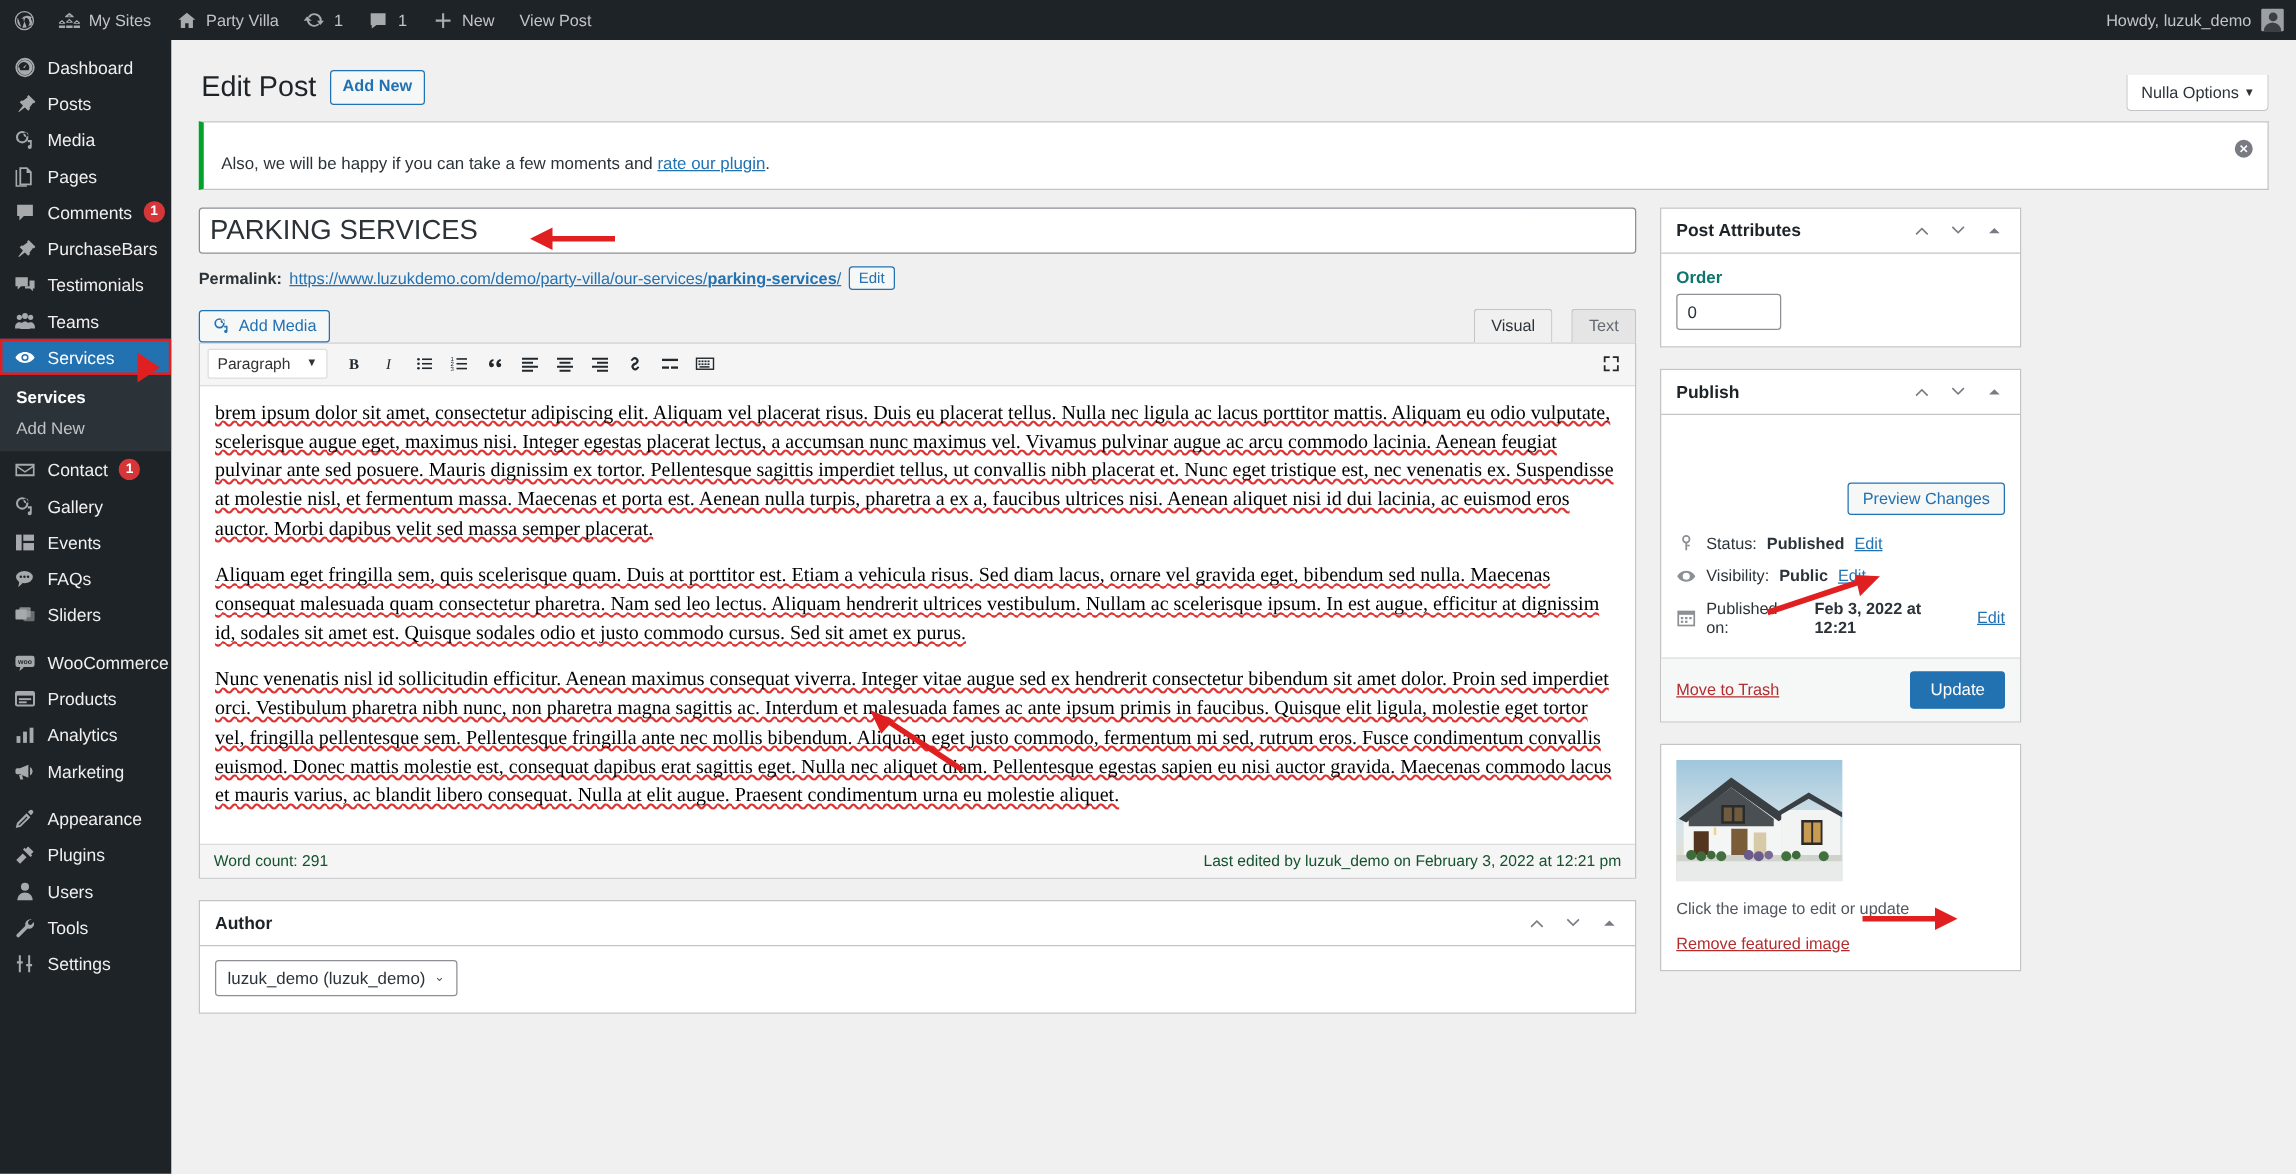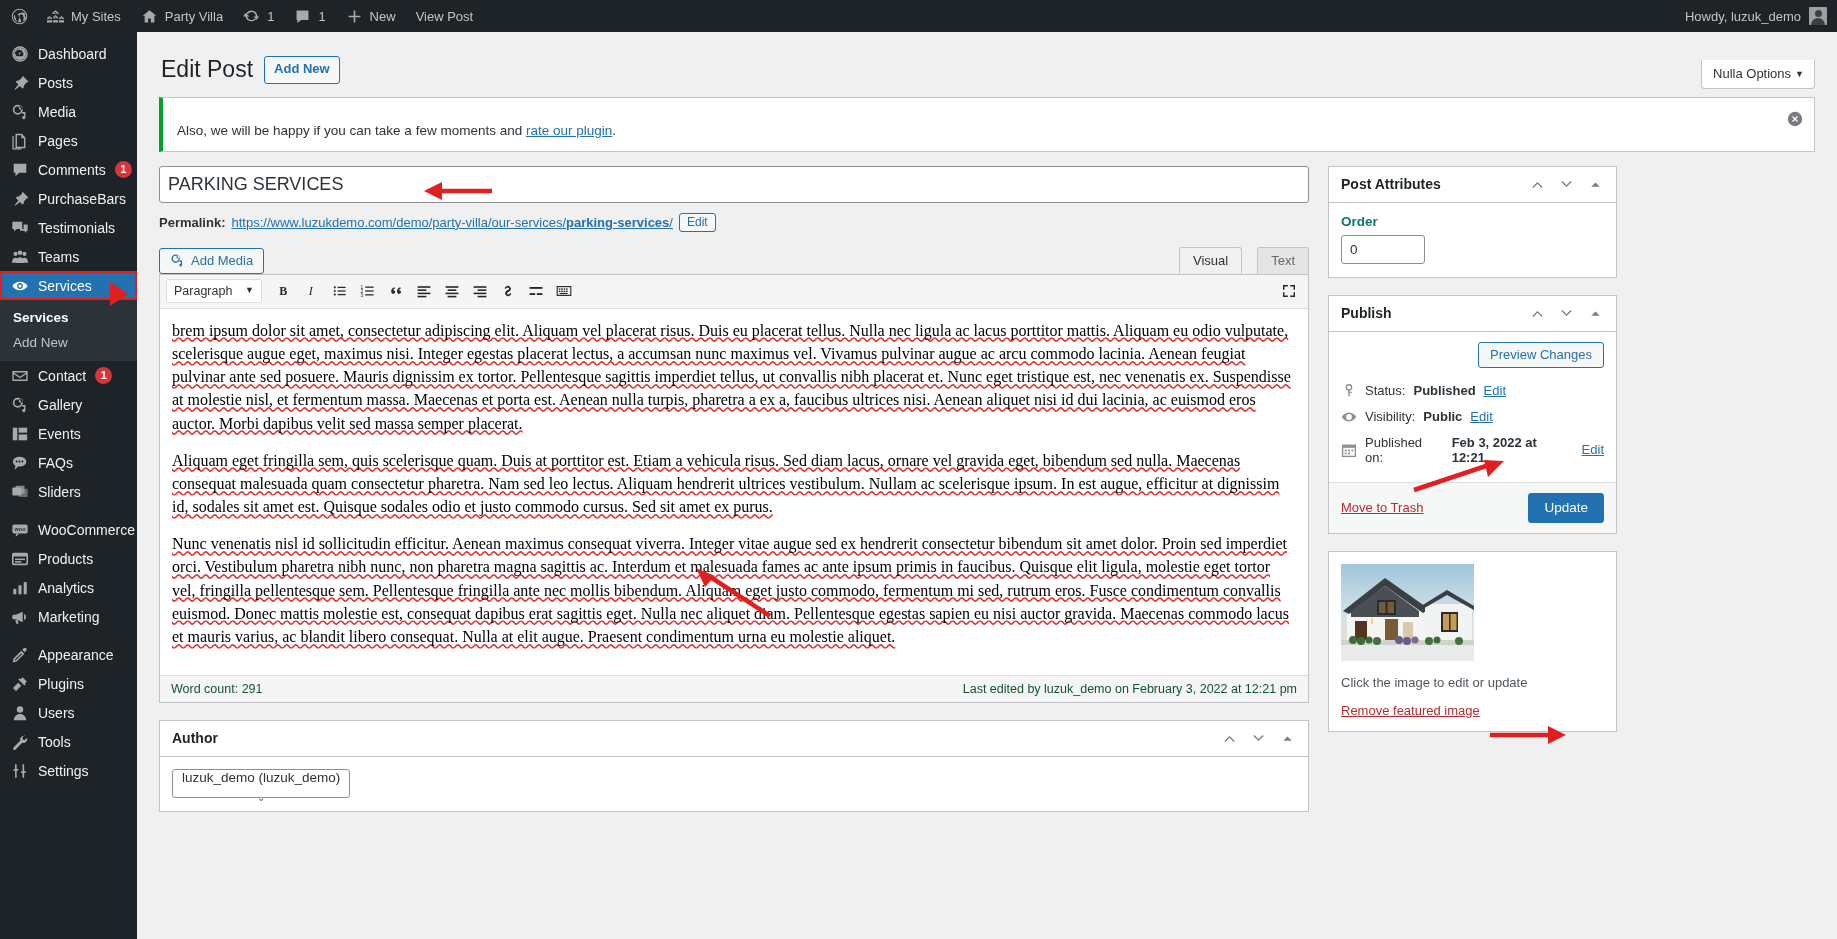--- a/index.html
+++ b/index.html
@@ -106,21 +106,21 @@
   #col-left { width: 1150px; }
   #col-right { width: 289px; }
 
   
   #title-input-wrap {
     background: #fff; border: 1px solid #8c8f94; border-radius: 3px;
     padding: 3px 8px; height: 37px; display: flex; align-items: center;
     position: relative;
   }
   #post-title {
-    border: none; outline: none; width: 100%; font-size: 18px;
+    border: none; outline: none; width: 100%; font-size: 22px;
     color: #2c3338; font-family: "Liberation Sans", sans-serif; background: transparent;
   }
   #permalink-row {
     margin-top: 10px; font-size: 13px; color: #2c3338;
     display: flex; align-items: center; gap: 6px; flex-wrap: wrap;
   }
   #permalink-row b { font-weight: 700; }
   #permalink-link { word-break: break-all; }
   #permalink-link .slug { font-weight: 700; }
   #edit-permalink-btn {
@@ -186,36 +186,36 @@
   .pb-head {
     display: flex; align-items: center; padding: 9px 12px;
     border-bottom: 1px solid #c3c4c7; font-size: 14px; font-weight: 700; color: #1d2327;
   }
   .pb-head .pb-ctrls { margin-left: auto; display: flex; align-items: center; gap: 12px; }
   .ctrl-ico { width: 17px; height: 17px; cursor: pointer; fill: #787c82; display: block; }
   #author-body { padding: 11px 12px 13px; }
   .wp-select {
     border: 1px solid #8c8f94; background: #fff; border-radius: 3px;
     height: 29px; display: inline-flex; align-items: center; gap: 7px;
-    padding: 0 9px; font-size: 13.5px; color: #2c3338; cursor: pointer; flex-direction: column;
+    padding: 0 9px; font-size: 13.5px; color: #2c3338; cursor: pointer;
   }
   .wp-select .chev { font-size: 10px; color: #50575e; }
 
   
   .panel { border: 1px solid #c3c4c7; background: #fff; margin-bottom: 17px; }
   .panel-body { padding: 11px 12px 13px; }
   .field-label { font-size: 13.5px; font-weight: 700; color: #0f766e; margin-bottom: 6px; }
   #order-input {
     border: 1px solid #8c8f94; border-radius: 3px; width: 84px; height: 29px;
     padding: 0 8px; font-size: 13.5px; color: #2c3338;
     font-family: "Liberation Sans", sans-serif; outline: none; background:#fff;
   }
 
   #publish-body { padding: 10px 12px 12px; }
-  #preview-row { display: flex; justify-content: flex-end; margin-bottom: 10px; }
+  #preview-row { display: flex; justify-content: flex-end; margin-bottom: 10px; margin-top: 44px; }
   #preview-btn {
     border: 1px solid #2271b1; color: #2271b1; background: #f6f7f7;
     border-radius: 3px; padding: 4px 11px 5px; font-size: 13px; cursor: pointer;
   }
   .misc-row {
     display: flex; align-items: center; gap: 8px; font-size: 13px;
     color: #2c3338; padding: 5px 0;
   }
   .misc-ico { width: 16px; height: 16px; fill: #8c8f94; flex: none; display: block; }
   .misc-row b { font-weight: 700; }

